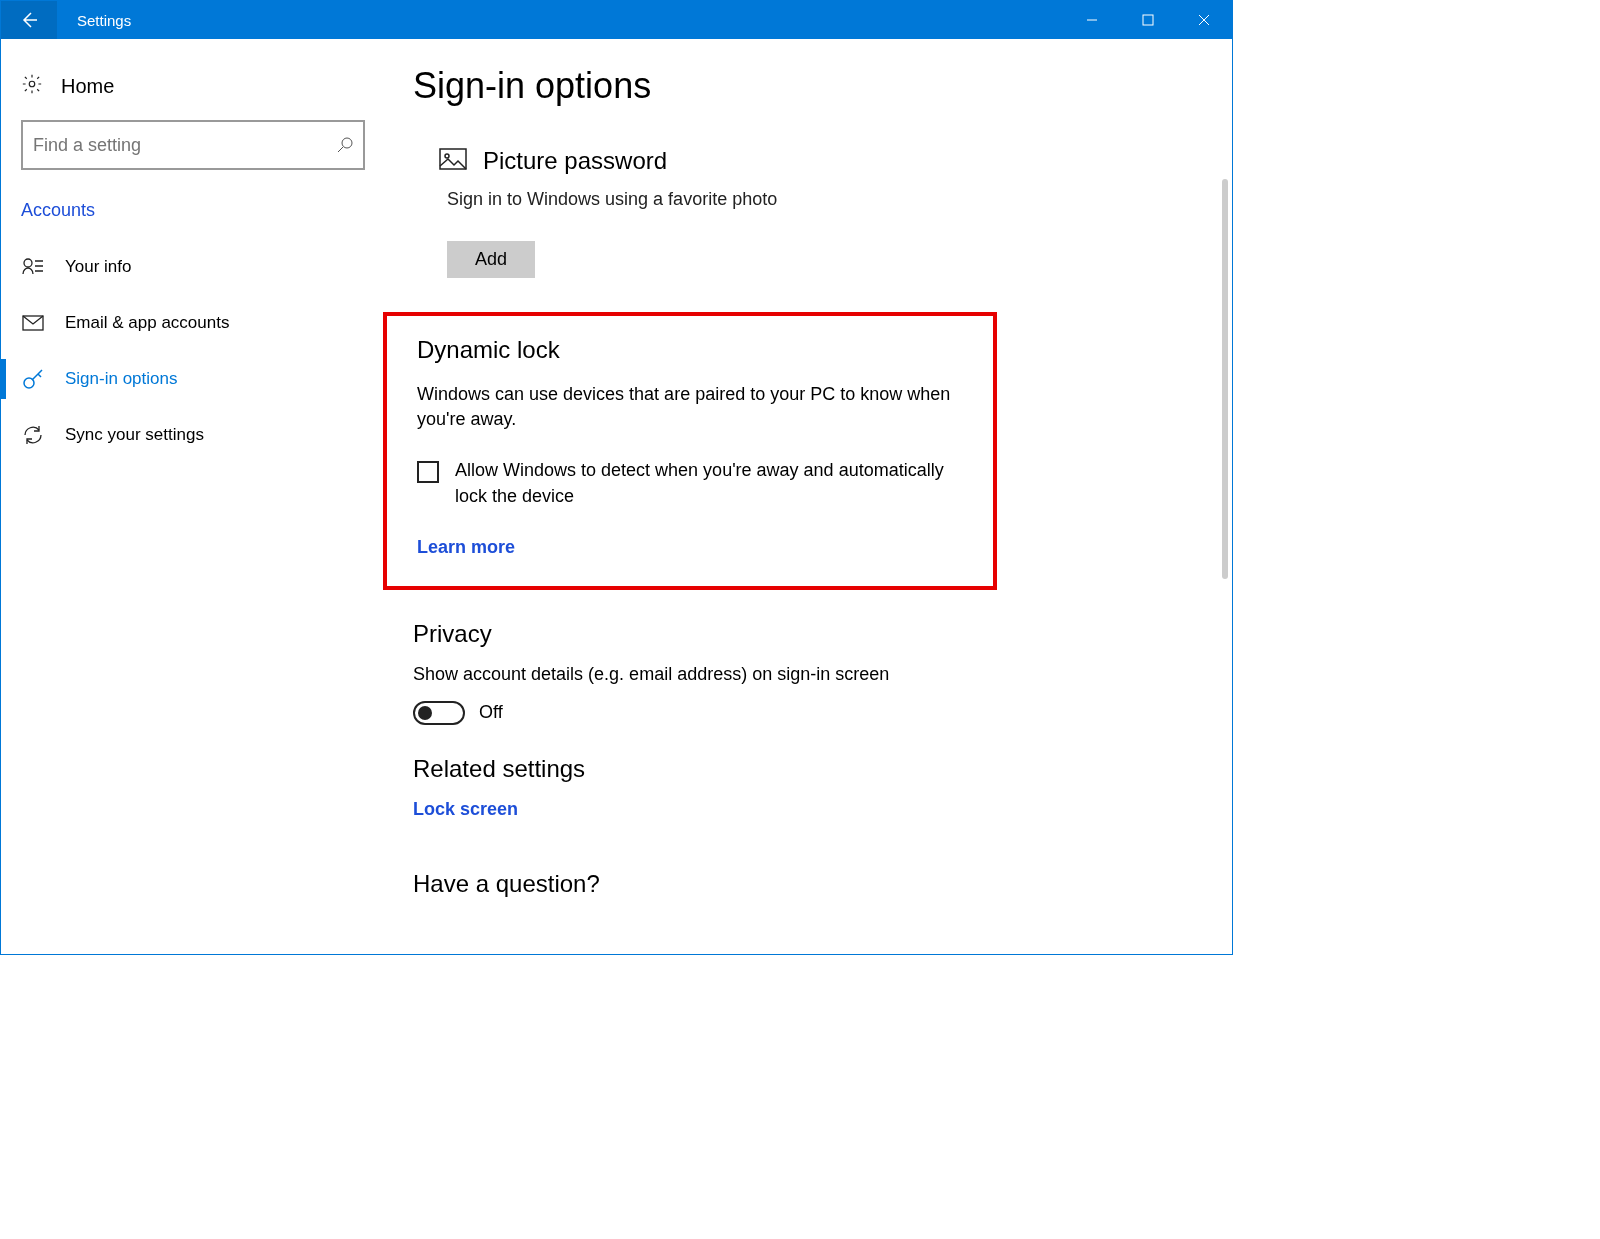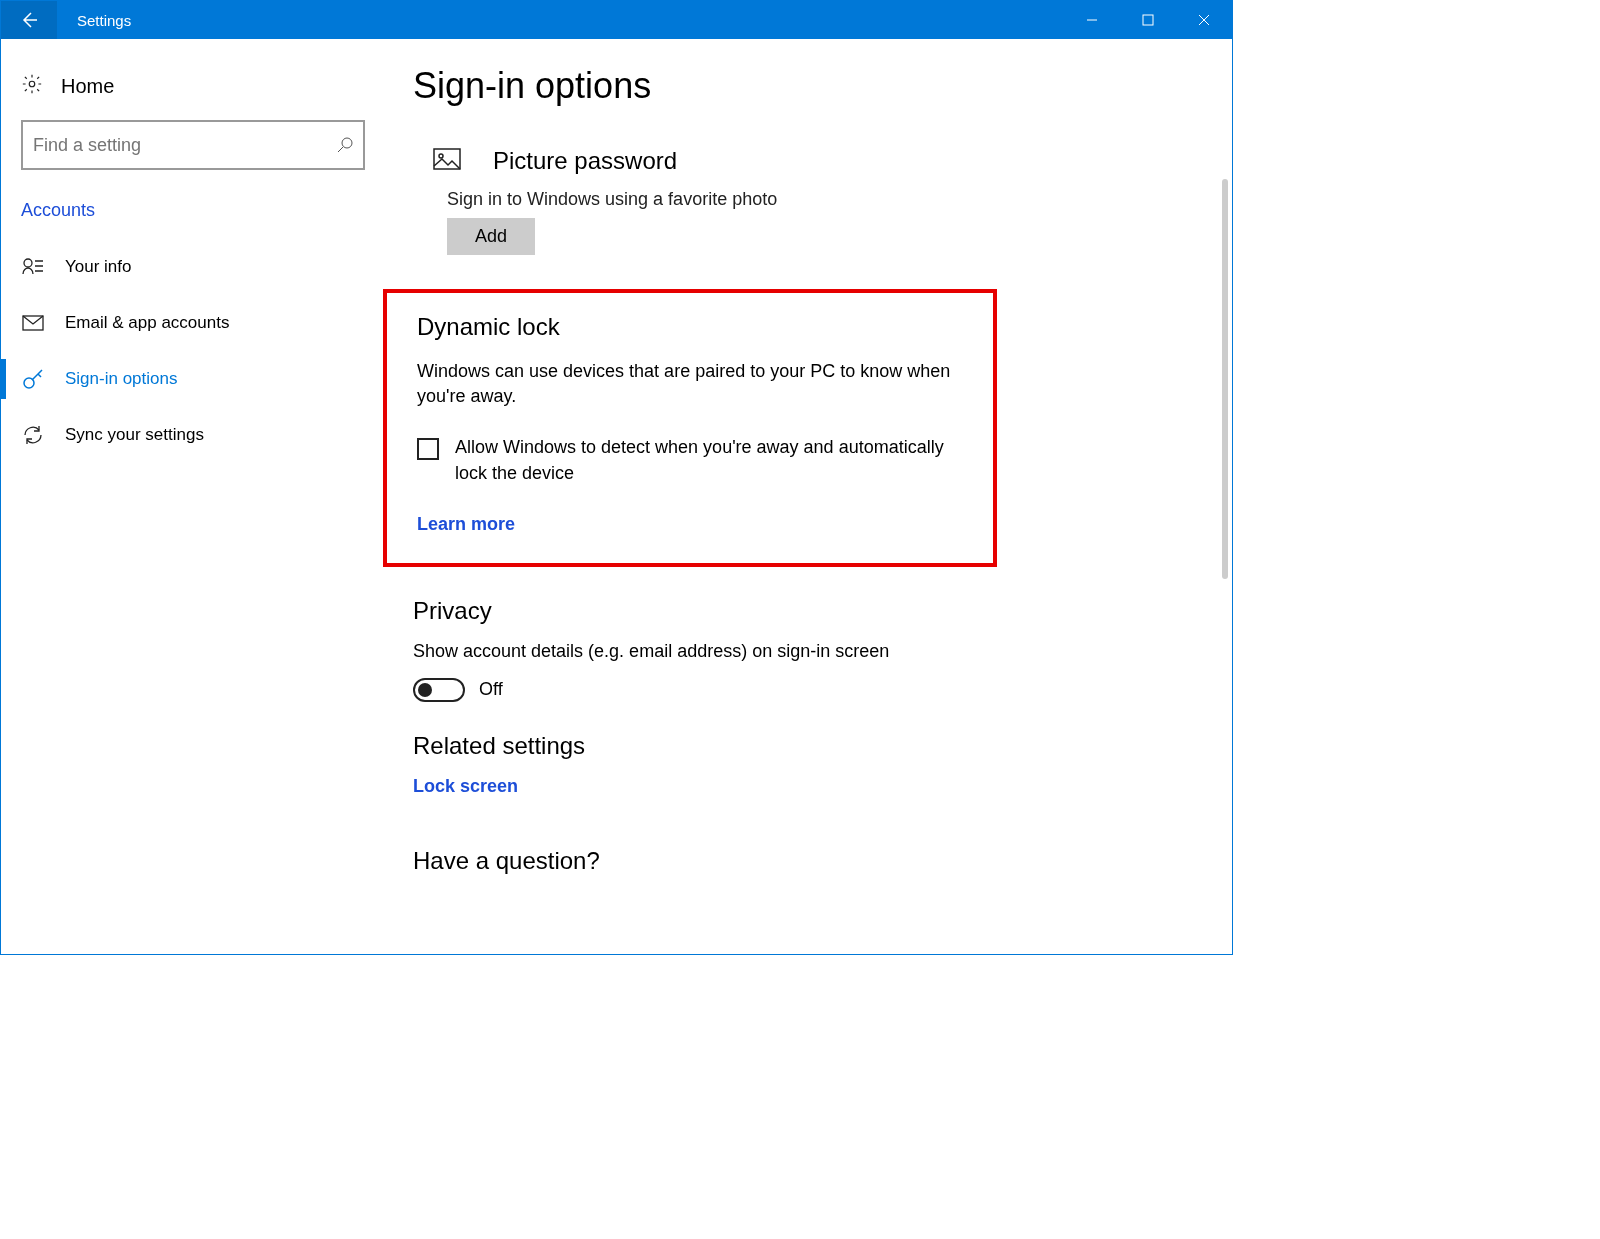--- a/index.html
+++ b/index.html
@@ -113,38 +113,38 @@
     position: relative;
   }
   .page-title {
     font-size: 36px;
     font-weight: 400;
     margin-bottom: 40px;
   }
   .section-icon-row {
     display: flex;
     align-items: center;
-    gap: 32px;
-    margin-left: 20px;
+    gap: 16px;
+    margin-left: 26px;
   }
   .section-icon-row .s-icon { width:28px; }
   .section-icon-row .s-label { font-size: 24px; }
   .subtext {
     font-size: 18px;
     margin-left: 34px;
     margin-top: 14px;
     color: #222;
   }
   .gray-btn {
     background: #cccccc;
     border: none;
     font-size: 18px;
     padding: 8px 28px;
     margin-left: 34px;
-    margin-top: 8px;
+    margin-top: 31px;
     font-family: inherit;
   }
   .highlight-box {
     border: 4px solid #e60000;
     padding: 20px 20px 28px 0;
     margin-top: 34px;
     margin-left: -30px;
     width: 614px;
   }
   .highlight-box > * { margin-left: 30px; }

